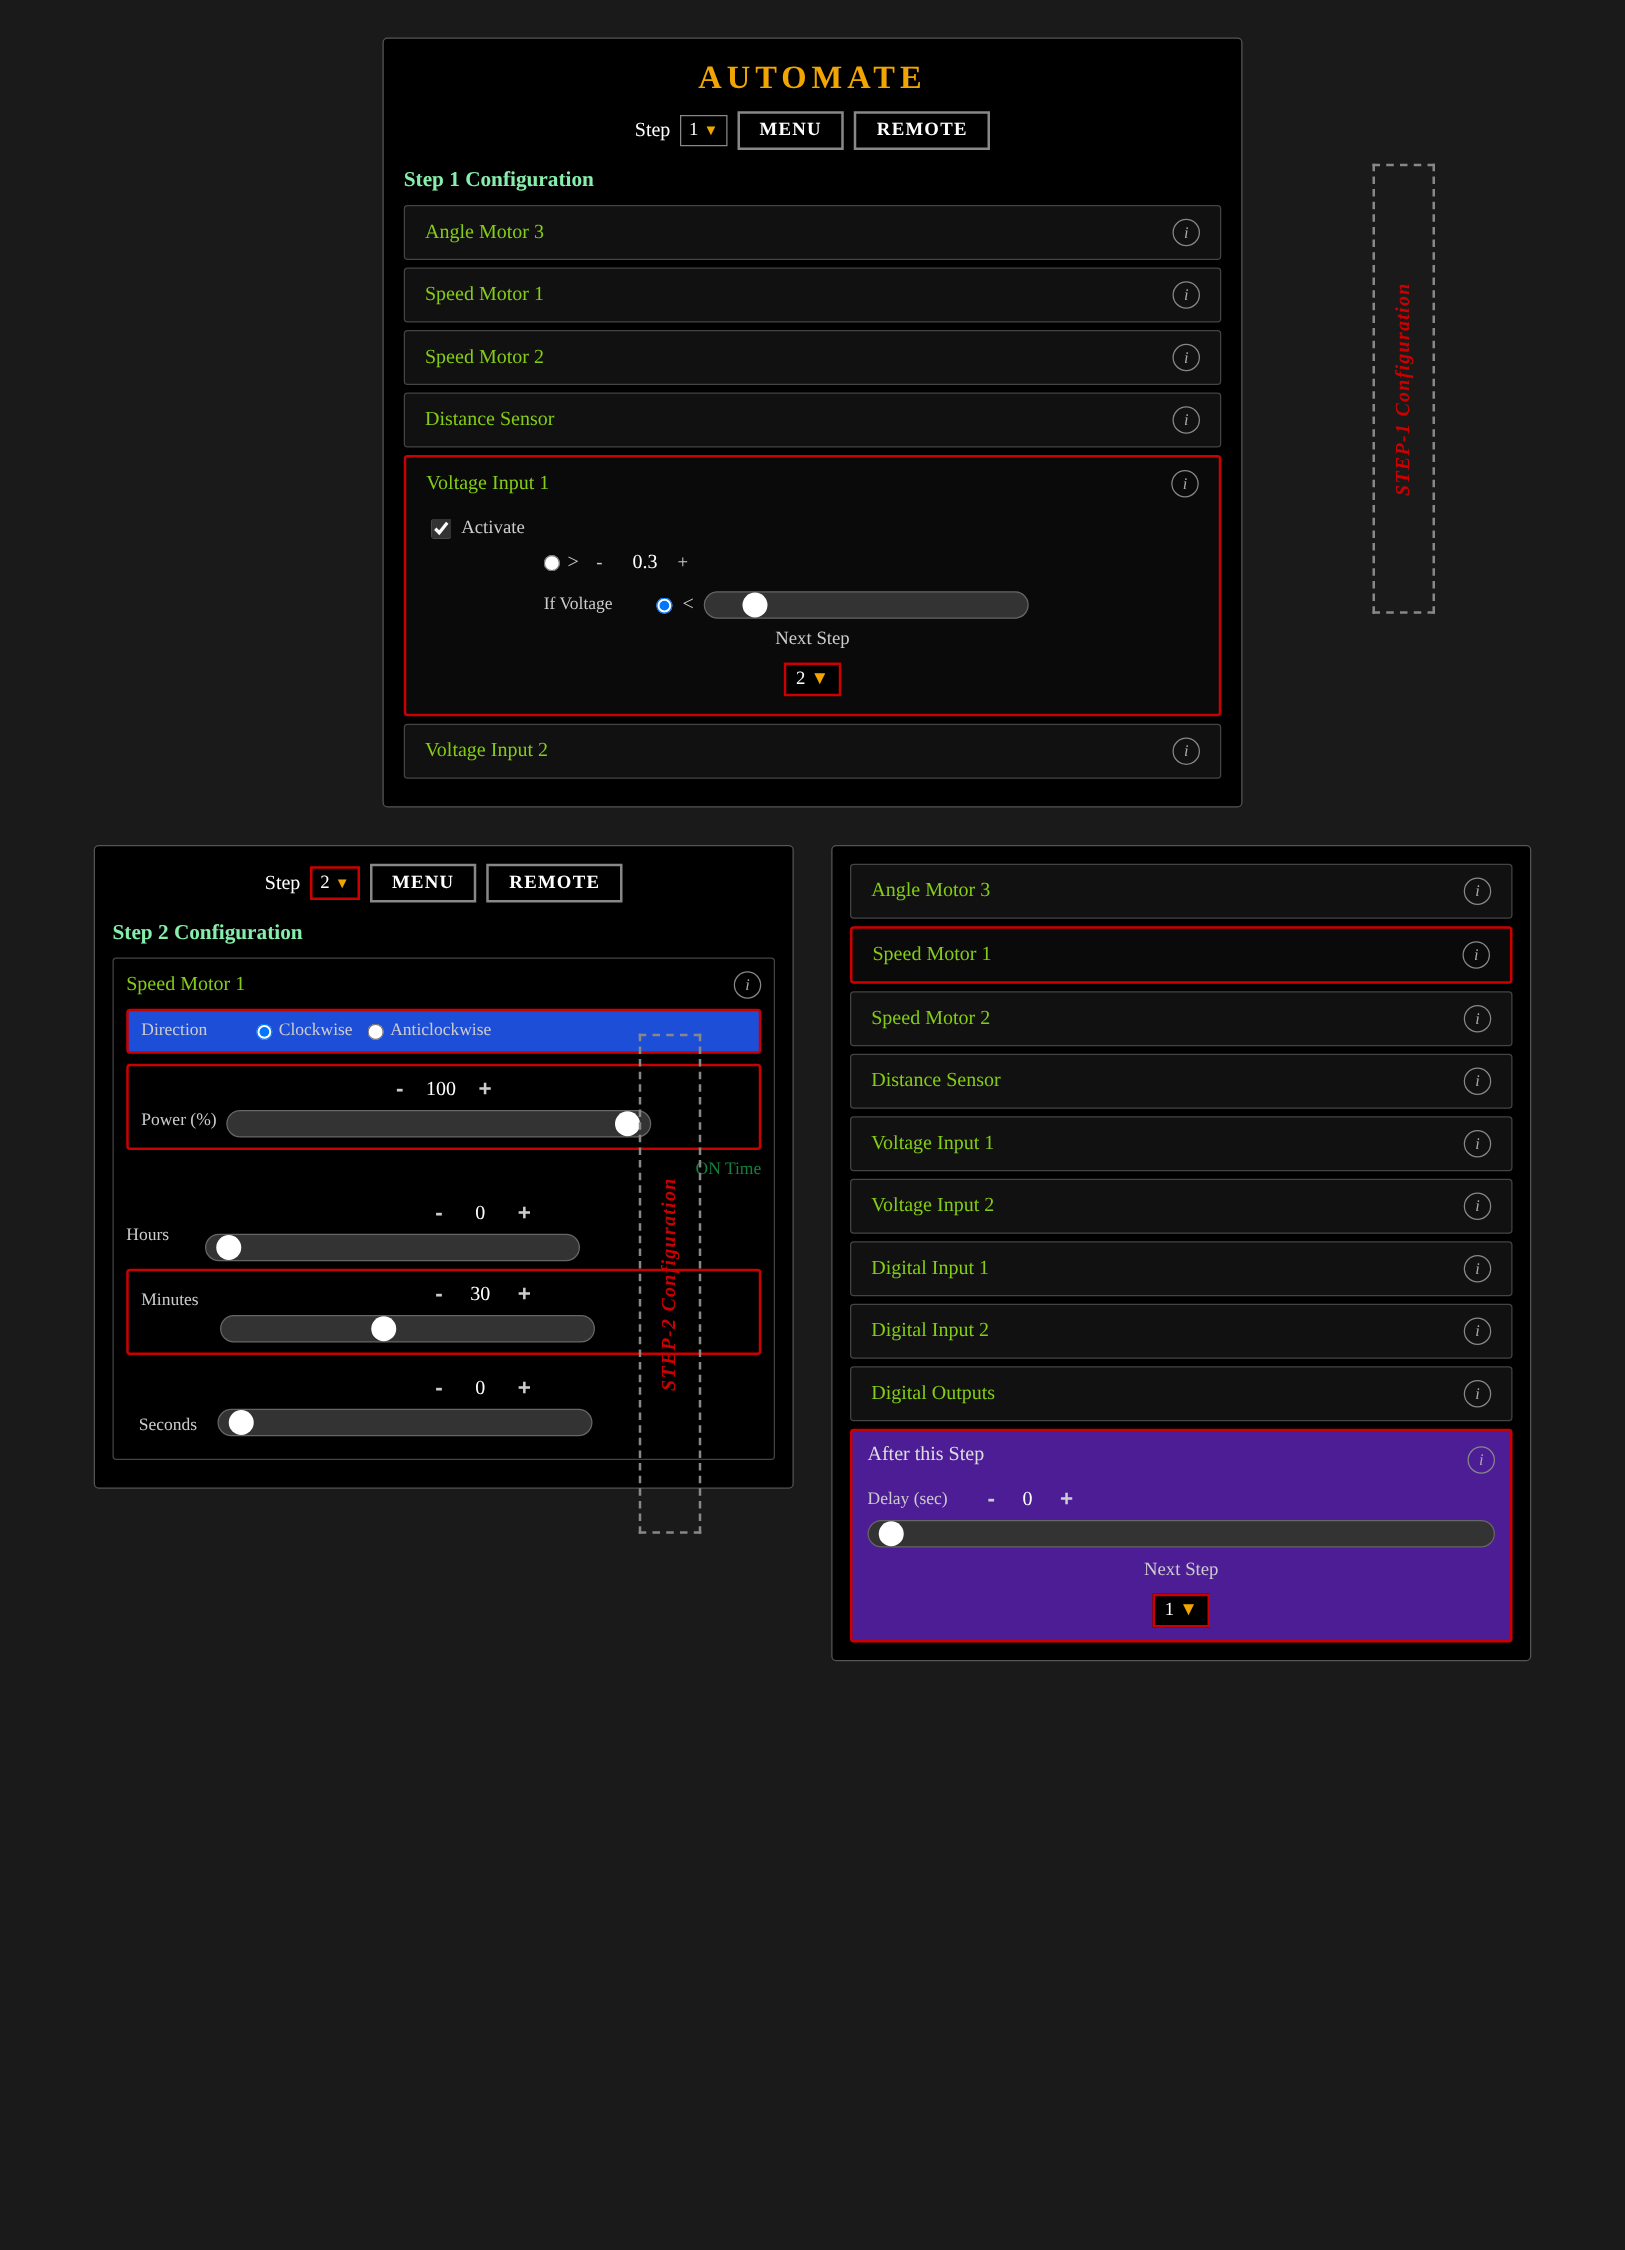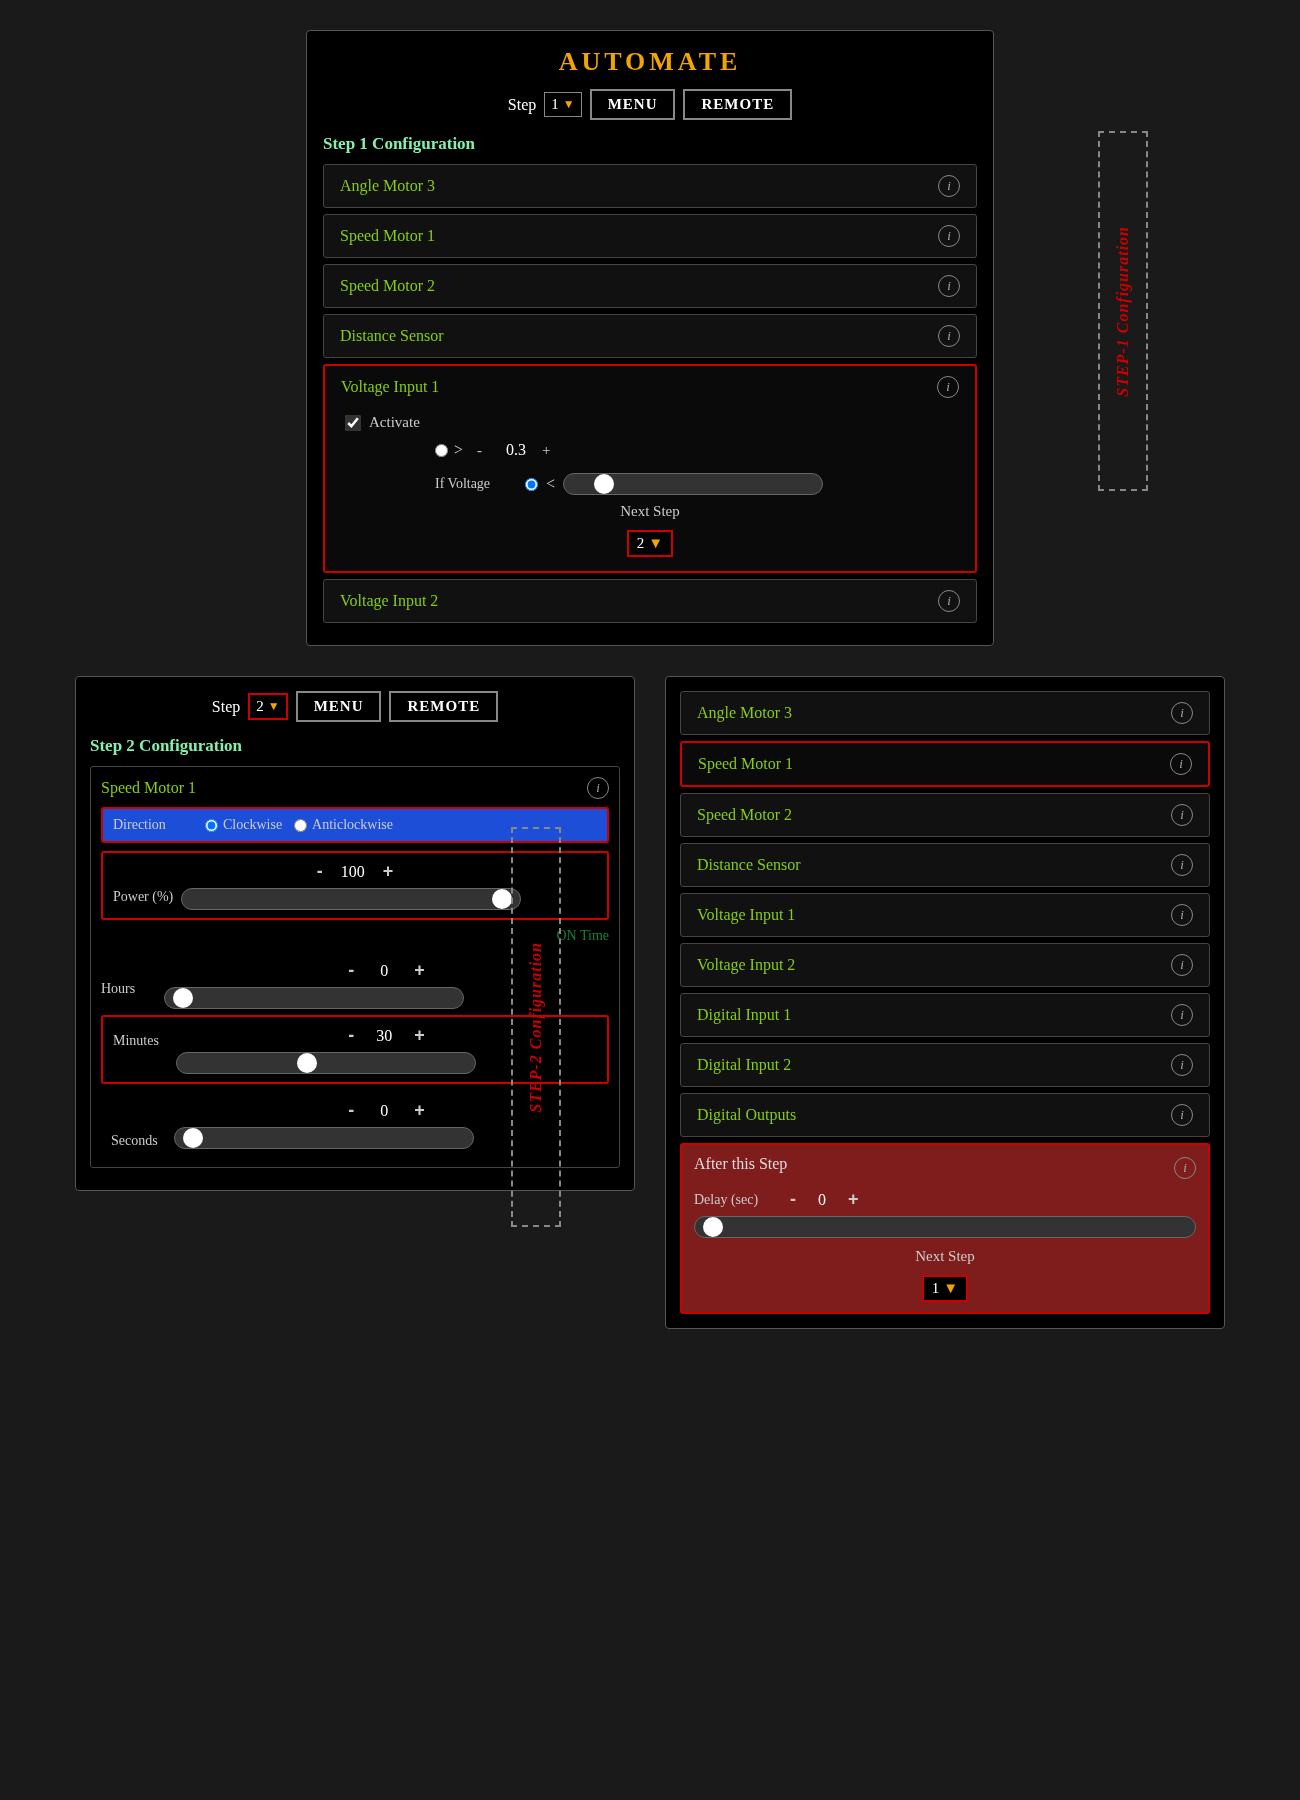--- a/index.html
+++ b/index.html
@@ -376,21 +376,21 @@
       top: 150px;
       width: 50px;
       height: 400px;
       border: 2px dashed #888;
       display: flex;
       align-items: center;
       justify-content: center;
     }
 
     .after-this-step {
-      background: #7f1d1d;
+      background: #4c1d95;
       border: 2px solid #cc0000;
       border-radius: 3px;
       padding: 10px 12px;
       margin-top: 6px;
     }
 
     .after-step-title {
       font-size: 16px;
       color: #ddd;
       text-align: center;

